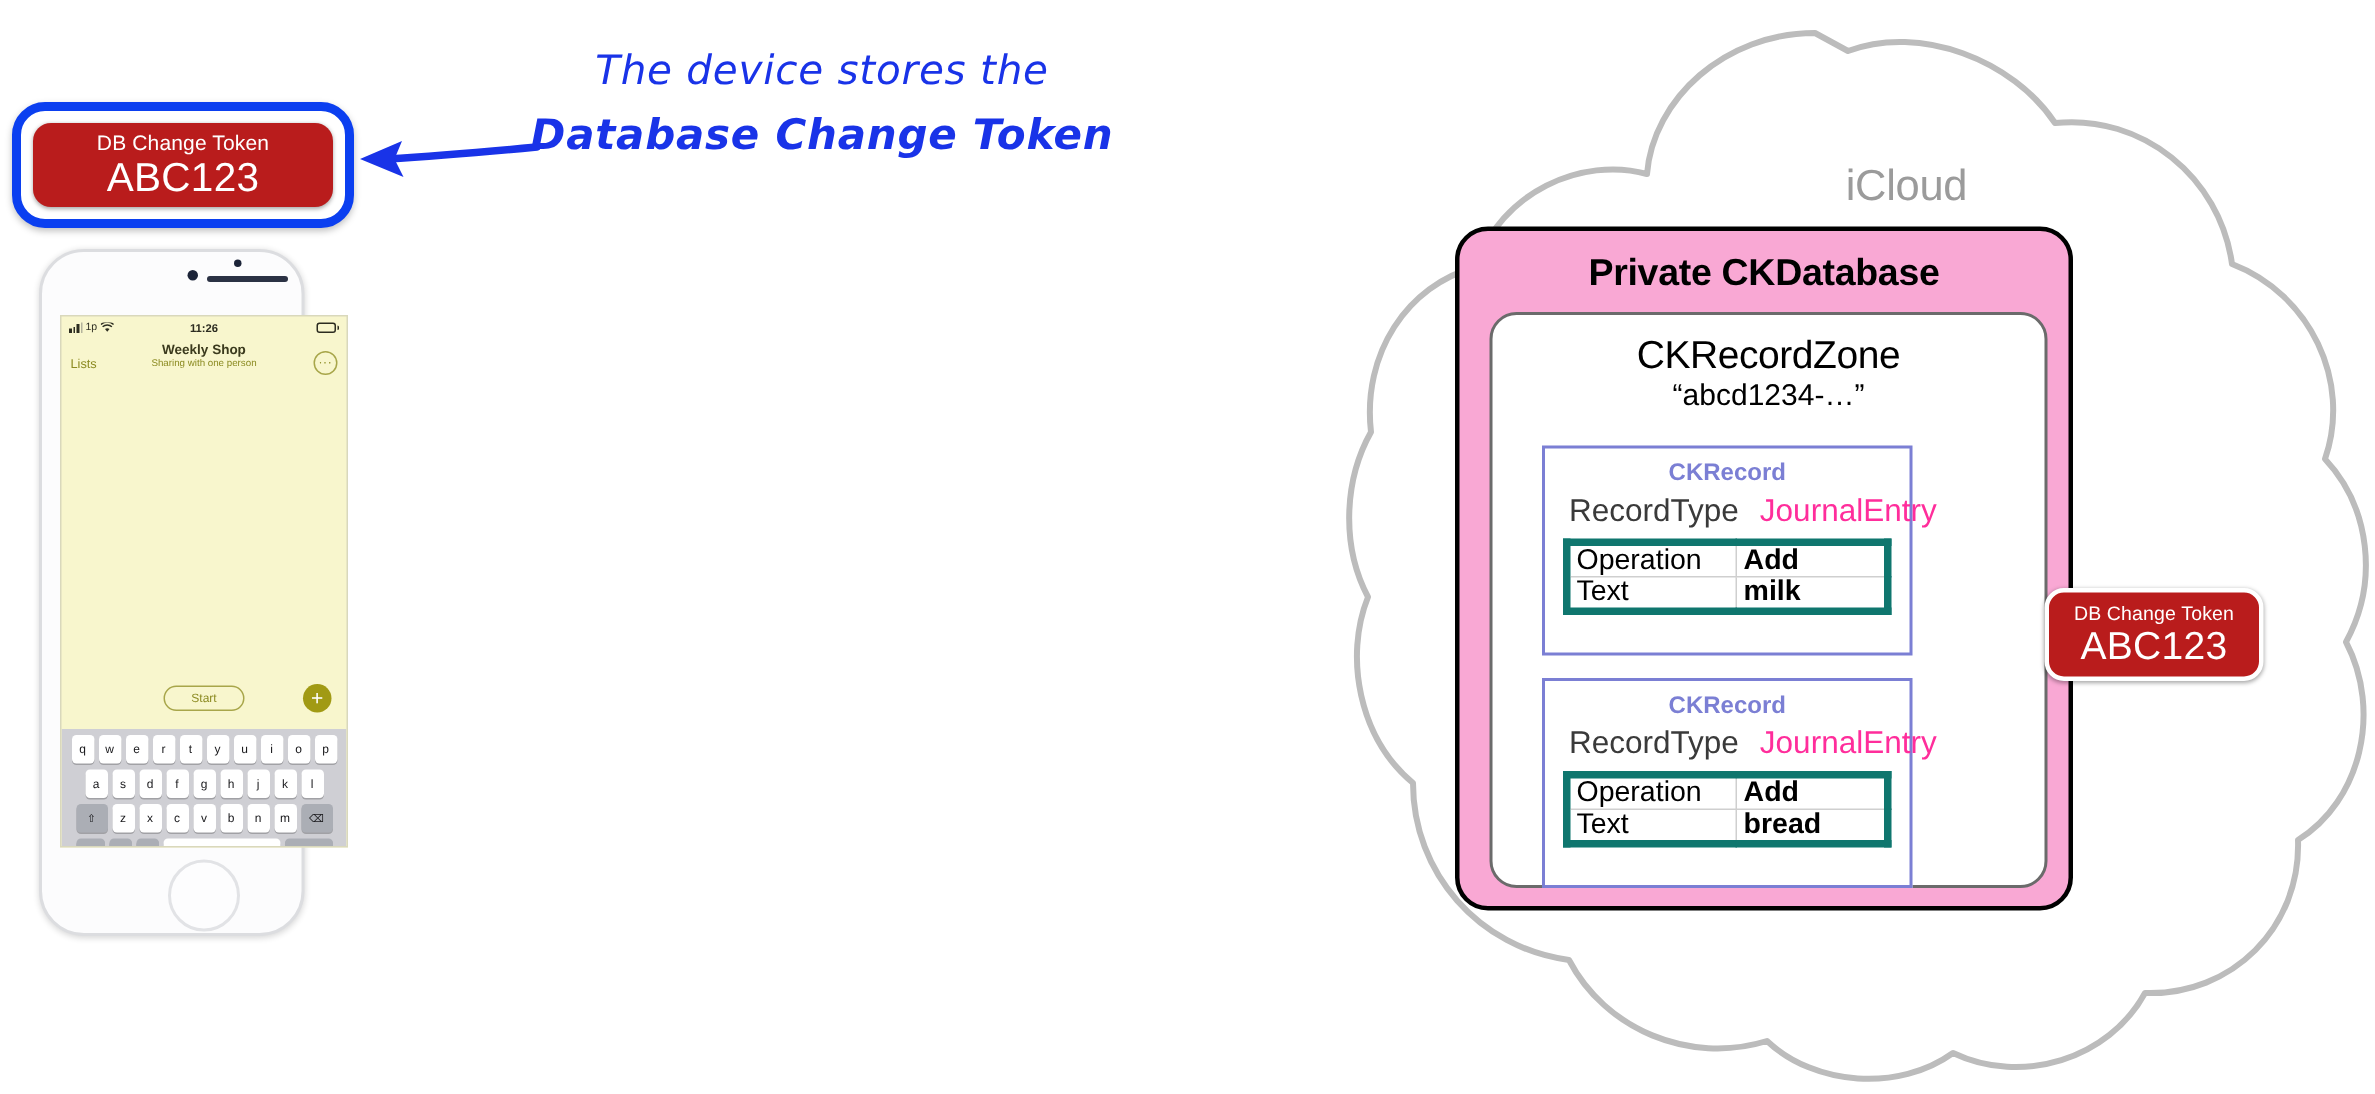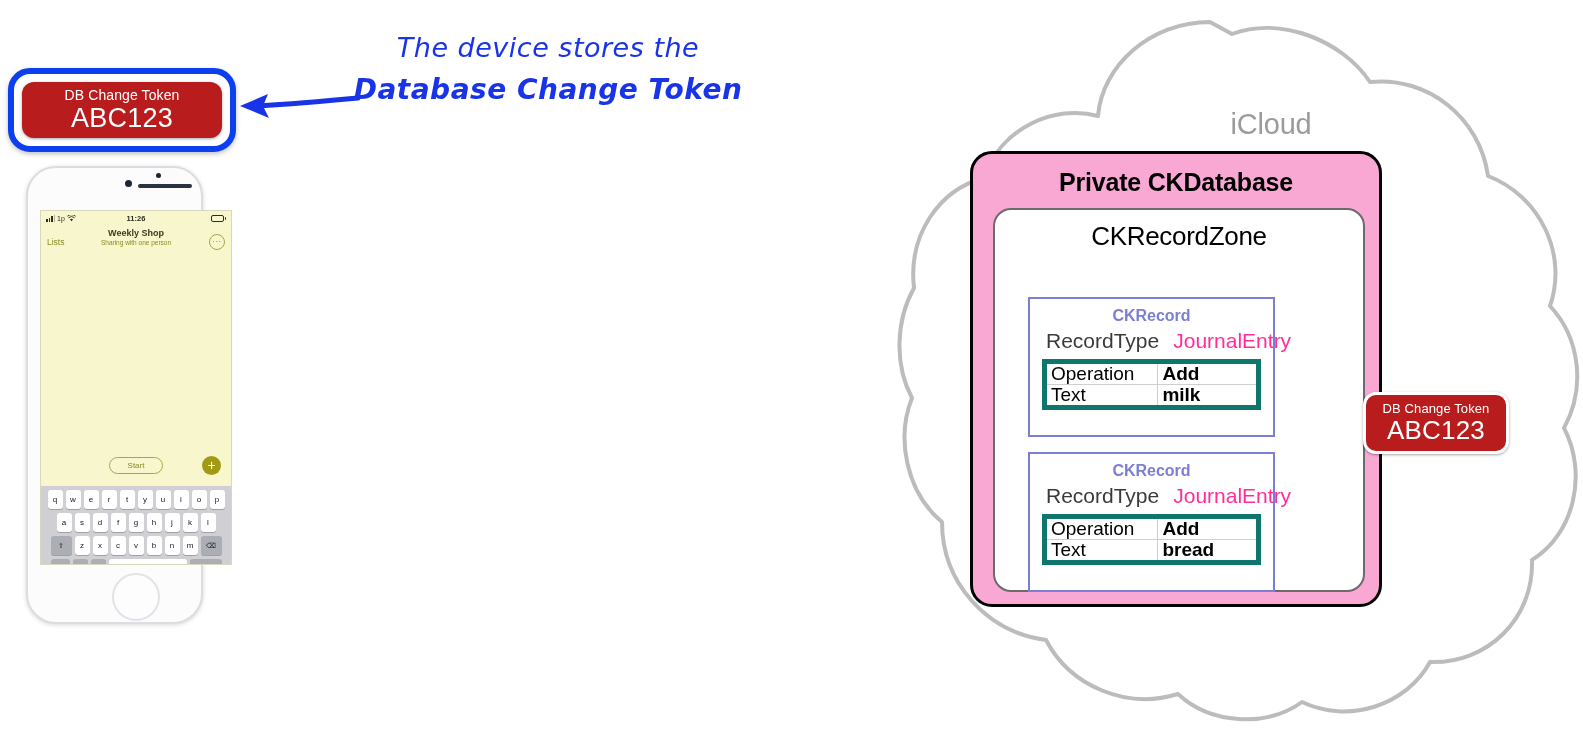--- a/index.html
+++ b/index.html
@@ -441,20 +441,21 @@
              C 462 40, 400 16, 352 34 Z" fill="#ffffff" stroke="#bcbcbc" stroke-width="4" stroke-linejoin="round"></path>
   </svg>
 
   <div id="icloud-label">iCloud</div>
 
   <div id="ck-database">
     <div id="db-title">Private CKDatabase</div>
 
     <div id="ck-zone">
       <div id="zone-title">CKRecordZone</div>
+      <div id="zone-id">“abcd1234-…”</div>
 
       <div class="ck-record" id="record-0">
         <div class="rec-title">CKRecord</div>
         <div class="rec-type-row">
           <span class="rec-type-label">RecordType</span>
           <span class="rec-type-value">JournalEntry</span>
         </div>
         <table class="rec-table">
           <tbody>
               <tr>

